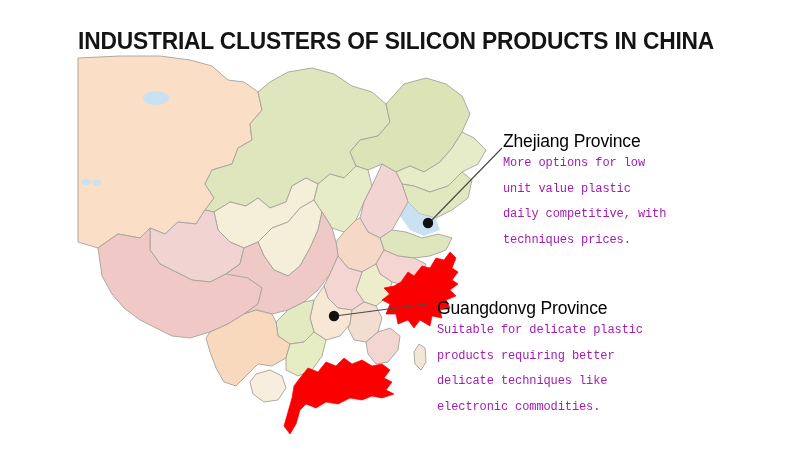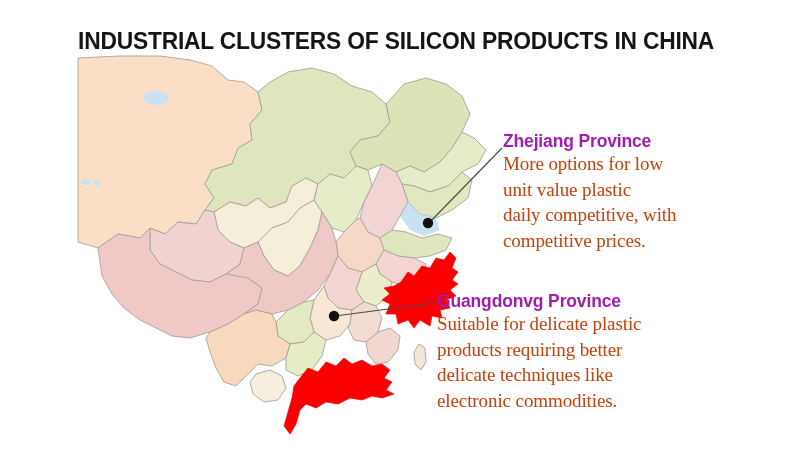--- a/index.html
+++ b/index.html
@@ -65,38 +65,38 @@
   }
 
   
   .callout {
     position: absolute;
     color: #1a1a1a;
   }
   .callout-title {
     font-family: "Liberation Sans", sans-serif;
     font-size: 17.5px;
-    font-weight: bold;
+    font-weight: normal;
     letter-spacing: -0.15px;
     line-height: 20px;
-    color: #a21caf;
+    color: #000000;
     white-space: nowrap;
   }
   .callout-body {
-    font-family: Liberation Serif, serif;
-    font-size: 19px;
+    font-family: Liberation Mono, monospace;
+    font-size: 12px;
     font-weight: normal;
     line-height: 25.5px;
-    color: #c2410c;
+    color: #a21caf;
     letter-spacing: -0.1px;
   }
   .callout-body .ln { display: block; white-space: nowrap; }
 
   #callout-zhejiang { left: 503px; top: 131px; }
-  #callout-guangdong { left: 437px; top: 291px; }
+  #callout-guangdong { left: 437px; top: 298px; }
 
   
   #leader-svg {
     position: absolute;
     left: 0; top: 0;
     width: 800px;
     height: 450px;
     pointer-events: none;
   }
   .leader {
@@ -229,21 +229,21 @@
     <line class="leader" x1="335" y1="316" x2="434" y2="303"></line>
     <circle class="marker-dot" cx="334" cy="316" r="5.2"></circle>
   </svg>
 
   <div class="callout" id="callout-zhejiang">
     <div class="callout-title">Zhejiang Province</div>
     <div class="callout-body">
       <span class="ln">More options for low</span>
       <span class="ln">unit value plastic</span>
       <span class="ln">daily competitive, with</span>
-      <span class="ln">competitive prices.</span>
+      <span class="ln">techniques prices.</span>
     </div>
   </div>
 
   <div class="callout" id="callout-guangdong">
     <div class="callout-title">Guangdonvg Province</div>
     <div class="callout-body">
       <span class="ln">Suitable for delicate plastic</span>
       <span class="ln">products requiring better</span>
       <span class="ln">delicate techniques like</span>
       <span class="ln">electronic commodities.</span>

